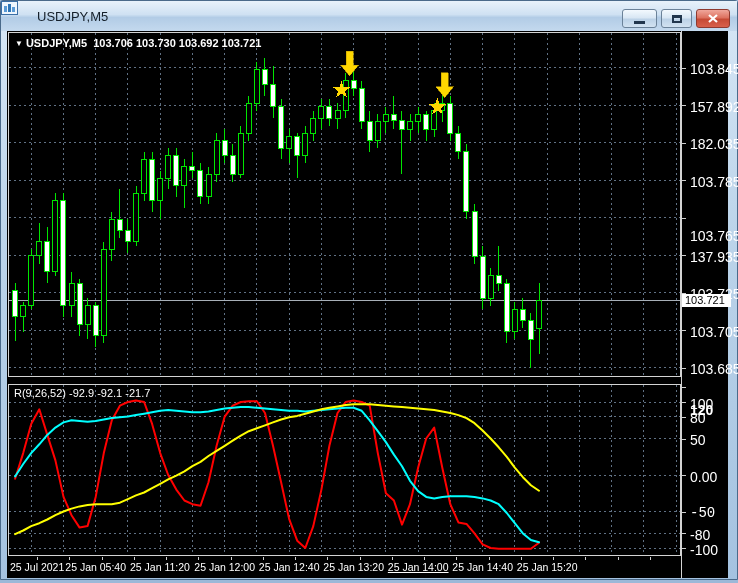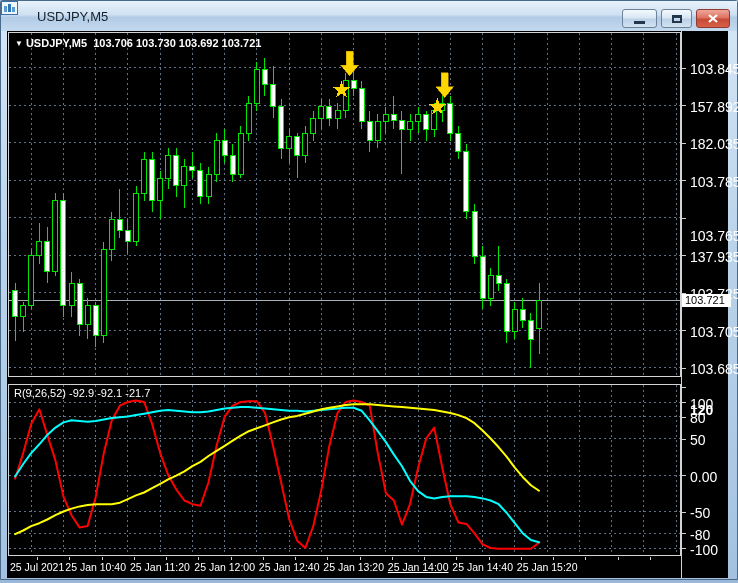--- a/index.html
+++ b/index.html
@@ -302,21 +302,21 @@
         <div class="tick" style="left: 416.2px;"></div>
         <div class="tick" style="left: 448.45px;"></div>
         <div class="tick" style="left: 480.7px;"></div>
         <div class="tick" style="left: 512.95px;"></div>
         <div class="tick" style="left: 545.2px;"></div>
         <div class="tick" style="left: 577.45px;"></div>
         <div class="tick" style="left: 609.7px;"></div>
         <div class="tick" style="left: 641.95px;"></div>
         <div class="tick" style="left: 674.2px;"></div>
         <div class="tlabel" style="left: 2px;">25 Jul 2021</div>
-        <div class="tlabel" style="left: 87.7px; transform: translateX(-50%);">25 Jan 10:40</div>
+        <div class="tlabel" style="left: 87.7px; transform: translateX(-50%);">25 Jan 05:40</div>
         <div class="tlabel" style="left: 152px; transform: translateX(-50%); text-align: center;">25 Jan 11:20</div>
         <div class="tlabel" style="left: 216.7px; transform: translateX(-50%);">25 Jan 12:00</div>
         <div class="tlabel" style="left: 281.2px; transform: translateX(-50%);">25 Jan 12:40</div>
         <div class="tlabel" style="left: 345.7px; transform: translateX(-50%);">25 Jan 13:20</div>
         <div class="tlabel" style="left: 410.2px; transform: translateX(-50%); text-decoration: underline;">25 Jan 14:00</div>
         <div class="tlabel" style="left: 474.7px; transform: translateX(-50%);">25 Jan 14:40</div>
         <div class="tlabel" style="left: 539.2px; transform: translateX(-50%);">25 Jan 15:20</div>
       </div>
 
     <div class="praxis" id="price-axis">
@@ -343,20 +343,20 @@
         <div class="plabel" style="top: 371px; font-weight: bold;">120</div>
         <div class="ptick" style="top: 371px;"></div>
         <div class="plabel" style="top: 364.5px;">100</div>
         <div class="ptick" style="top: 385.6px;"></div>
         <div class="plabel" style="top: 379.1px;">80</div>
         <div class="ptick" style="top: 407.5px;"></div>
         <div class="plabel" style="top: 401px;">50</div>
         <div class="ptick" style="top: 444px;"></div>
         <div class="plabel" style="top: 437.5px;">0.00</div>
         <div class="ptick" style="top: 480.5px;"></div>
-        <div class="plabel" style="top: 474px;">-50</div>
+        <div class="plabel" style="top: 474px; font-family: Liberation Mono, monospace;">-50</div>
         <div class="ptick" style="top: 502.4px;"></div>
         <div class="plabel" style="top: 495.9px;">-80</div>
         <div class="ptick" style="top: 517px;"></div>
         <div class="plabel" style="top: 510.5px;">-100</div>
       </div>
   </div>
 </div>
 
 </body></html>

